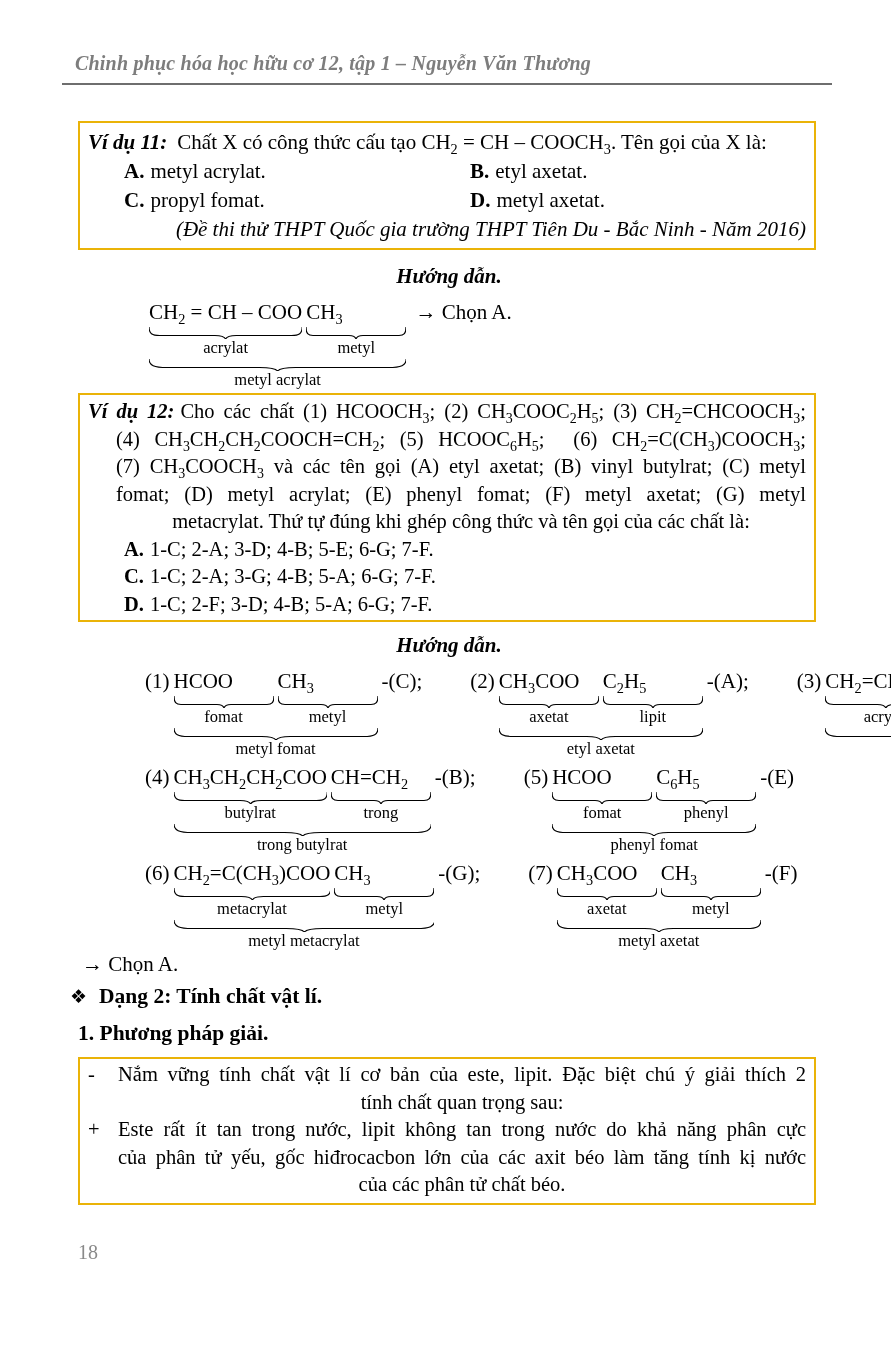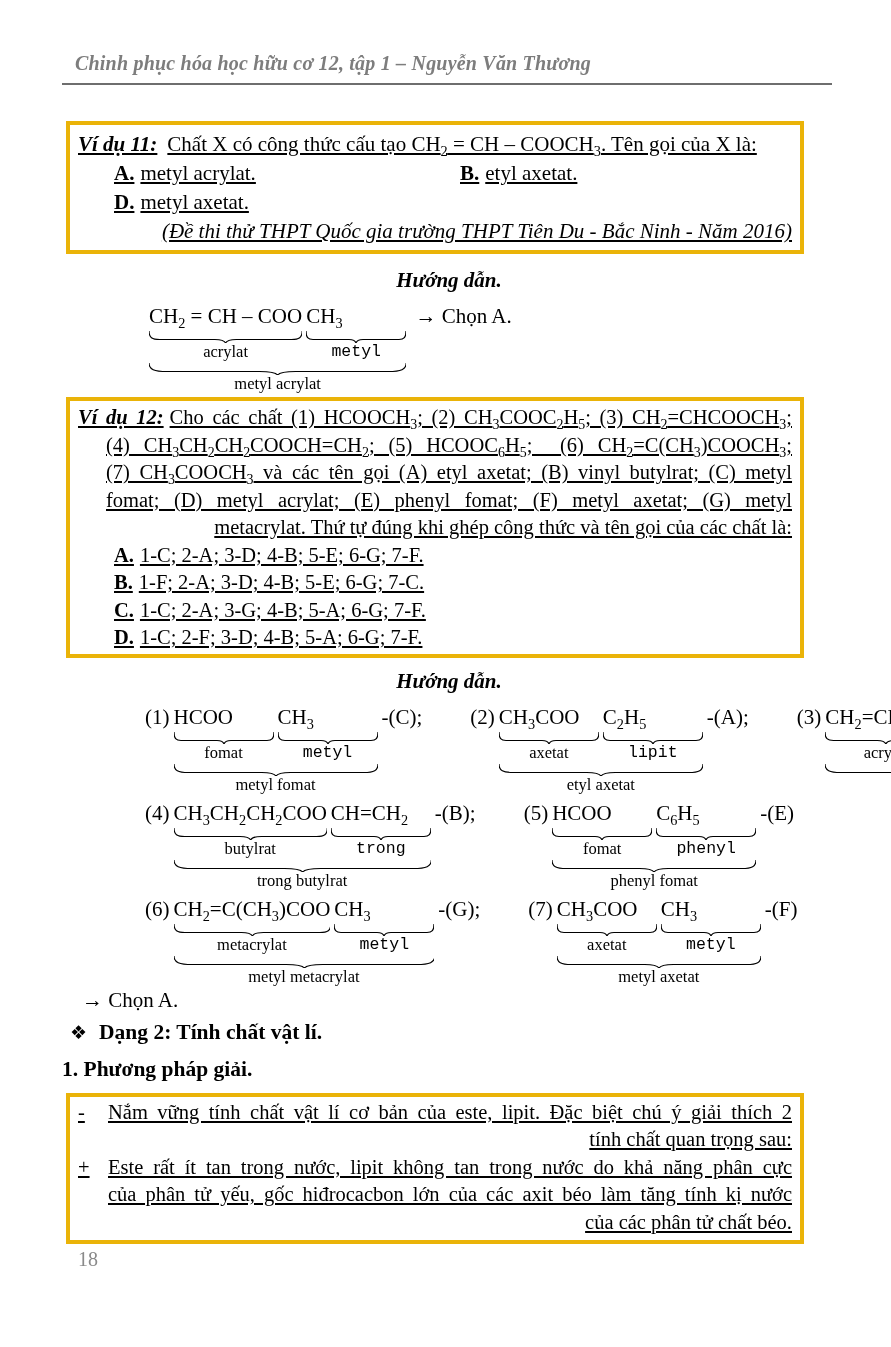--- a/index.html
+++ b/index.html
@@ -11,34 +11,34 @@
   .page { box-sizing: border-box; width: 891px; height: 1098px; padding: 50px 55px 0 62px; }
 
   
   .header-title {
     margin-left: 13px; font-size: 20px; line-height: 26px;
     font-weight: bold; font-style: italic; color: #7d7d7d; letter-spacing: .2px;
   }
   .header-rule { border: none; border-top: 2px solid #6e6e6e; width: 770px; margin: 7px 0 0 0; }
 
   
-  .qbox { box-sizing: border-box; border: 4px solid #eab308; margin-left: 4px; width: 738px; text-decoration: underline; }
+  .qbox { box-sizing: border-box; border: 2px solid #eab308; margin-left: 16px; width: 738px; }
   .box1 { margin-top: 36px; padding: 5px 8px 4px 8px; font-size: 21px; line-height: 29px; }
   .box2 { margin-top: 3px;  padding: 3px 8px 2px 8px; font-size: 20.5px; line-height: 27.5px; }
   .box3 { margin-top: 10px; padding: 2px 8px 4px 8px; font-size: 20.5px; line-height: 27.5px; }
 
   .vd-label { font-weight: bold; font-style: italic; margin-right: 10px; }
   .letter { font-weight: bold; margin-right: 6px; }
   .opt-grid { display: grid; grid-template-columns: 346px auto; padding-left: 36px; }
   .opt-list .opt { padding-left: 36px; }
   .src-line { text-align: right; font-style: italic; }
 
   .jline { text-align: justify; text-align-last: justify; }
   .hang { padding-left: 28px; }
-  .plain { text-align: right; }
+  .plain { text-align: center; }
 
   
   .guide-h { text-align: center; font-weight: bold; font-style: italic; font-size: 21px; line-height: 26px; }
   .gh1 { margin-top: 13px; }
   .gh2 { margin-top: 10px; }
 
   
   .g1wrap { margin: 9px 0 0 45px; }
   .frow { display: flex; gap: 10px; flex-wrap: nowrap; margin-left: 45px; }
   .frow1 { margin-top: 9px; }
@@ -54,53 +54,54 @@
   .fg-pre { grid-area: 1/1; align-self: start; }
   .fg-f1  { grid-area: 1/2; align-self: start; }
   .fg-f2  { grid-area: 1/3; align-self: start; }
   .fg-suf { grid-area: 1/4; align-self: start; white-space: pre; }
   .fg-b   { width: 100%; height: 12px; display: block; align-self: start; margin-top: 1px; }
   .fg-b1  { grid-area: 2/2; }
   .fg-b2  { grid-area: 2/3; }
   .fg-bc  { grid-area: 4/2/5/4; }
   .fg-l   { text-align: center; font-size: 16.5px; line-height: 18px; align-self: start; }
   .fg-l1  { grid-area: 3/2; }
-  .fg-l2  { grid-area: 3/3; font-family: Liberation Mono, monospace; }
+  .fg-l2  { grid-area: 3/3; }
   .fg-lc  { grid-area: 5/2/6/4; }
   .bp { fill: none; stroke: #000; stroke-width: 1.2; vector-effect: non-scaling-stroke; }
 
   .conclusion { font-size: 21px; line-height: 26px; margin: 0 0 0 20px; }
 
   
   .section-h { font-size: 21.5px; line-height: 27px; font-weight: bold; margin: 6px 0 0 8px; }
   .diamond { font-family: "DejaVu Sans", sans-serif; margin-right: 12px; font-size: 19px; }
-  .method-h { font-size: 21.5px; line-height: 27px; font-weight: bold; margin: 10px 0 0 0; }
+  .method-h { font-size: 21.5px; line-height: 27px; font-weight: bold; margin: 10px 0 0 16px; }
 
   
   .note-item { display: grid; grid-template-columns: 30px 1fr; }
   .note-marker { text-align: left; }
 
-  .footer-page { color: #8a8a8a; font-size: 20px; margin: 4px 0 0 16px; }
+  .footer-page { color: #8a8a8a; font-size: 20px; margin: 36px 0 0 16px; }
   sub { font-size: .68em; line-height: 0; }
 </style>
 </head>
 <body>
 
 <div class="page">
 
   <div class="header-title">Chinh phục hóa học hữu cơ 12, tập 1 – Nguyễn Văn Thương</div>
   <hr class="header-rule">
 
   <div class="qbox box1">
     <div>
       <span class="vd-label">Ví dụ 11:</span><span>Chất X có công thức cấu tạo CH<sub>2</sub> = CH – COOCH<sub>3</sub>. Tên gọi của X là:</span>
     </div>
     <div class="opt-grid">
       <div class="opt"><b class="letter">A.</b><span>metyl acrylat.</span></div>
       <div class="opt"><b class="letter">B.</b><span>etyl axetat.</span></div>
+      <div class="opt"><b class="letter">C.</b><span>propyl fomat.</span></div>
       <div class="opt"><b class="letter">D.</b><span>metyl axetat.</span></div>
     </div>
     <div class="src-line">(Đề thi thử THPT Quốc gia trường THPT Tiên Du - Bắc Ninh - Năm 2016)</div>
   </div>
 
   <div class="guide-h gh1">Hướng dẫn.</div>
 
   <div class="g1wrap">
     <span class="fg">
       <span class="fg-pre"></span>
@@ -123,21 +124,20 @@
   </div>
 
   <div class="qbox box2">
     <div class="jline"><span class="vd-label" style="margin-right:6px">Ví dụ 12:</span><span>Cho các chất (1) HCOOCH<sub>3</sub>; (2) CH<sub>3</sub>COOC<sub>2</sub>H<sub>5</sub>; (3) CH<sub>2</sub>=CHCOOCH<sub>3</sub>;</span></div>
     <div class="jline hang">(4) CH<sub>3</sub>CH<sub>2</sub>CH<sub>2</sub>COOCH=CH<sub>2</sub>; (5) HCOOC<sub>6</sub>H<sub>5</sub>; &nbsp;(6) CH<sub>2</sub>=C(CH<sub>3</sub>)COOCH<sub>3</sub>;</div>
     <div class="jline hang">(7) CH<sub>3</sub>COOCH<sub>3</sub> và các tên gọi (A) etyl axetat; (B) vinyl butylrat; (C) metyl</div>
     <div class="jline hang">fomat; (D) metyl acrylat; (E) phenyl fomat; (F) metyl axetat; (G) metyl</div>
     <div class="plain hang">metacrylat. Thứ tự đúng khi ghép công thức và tên gọi của các chất là:</div>
     <div class="opt-list">
       <div class="opt"><b class="letter">A.</b><span>1-C; 2-A; 3-D; 4-B; 5-E; 6-G; 7-F.</span></div>
-      <div class="opt"><b class="letter">B.</b><span>1-F; 2-A; 3-D; 4-B; 5-E; 6-G; 7-C.</span></div>
       <div class="opt"><b class="letter">C.</b><span>1-C; 2-A; 3-G; 4-B; 5-A; 6-G; 7-F.</span></div>
       <div class="opt"><b class="letter">D.</b><span>1-C; 2-F; 3-D; 4-B; 5-A; 6-G; 7-F.</span></div>
     </div>
   </div>
 
   <div class="guide-h gh2">Hướng dẫn.</div>
 
   <div class="frow frow1">
     <span class="fg">
       <span class="fg-pre">(1)</span>

